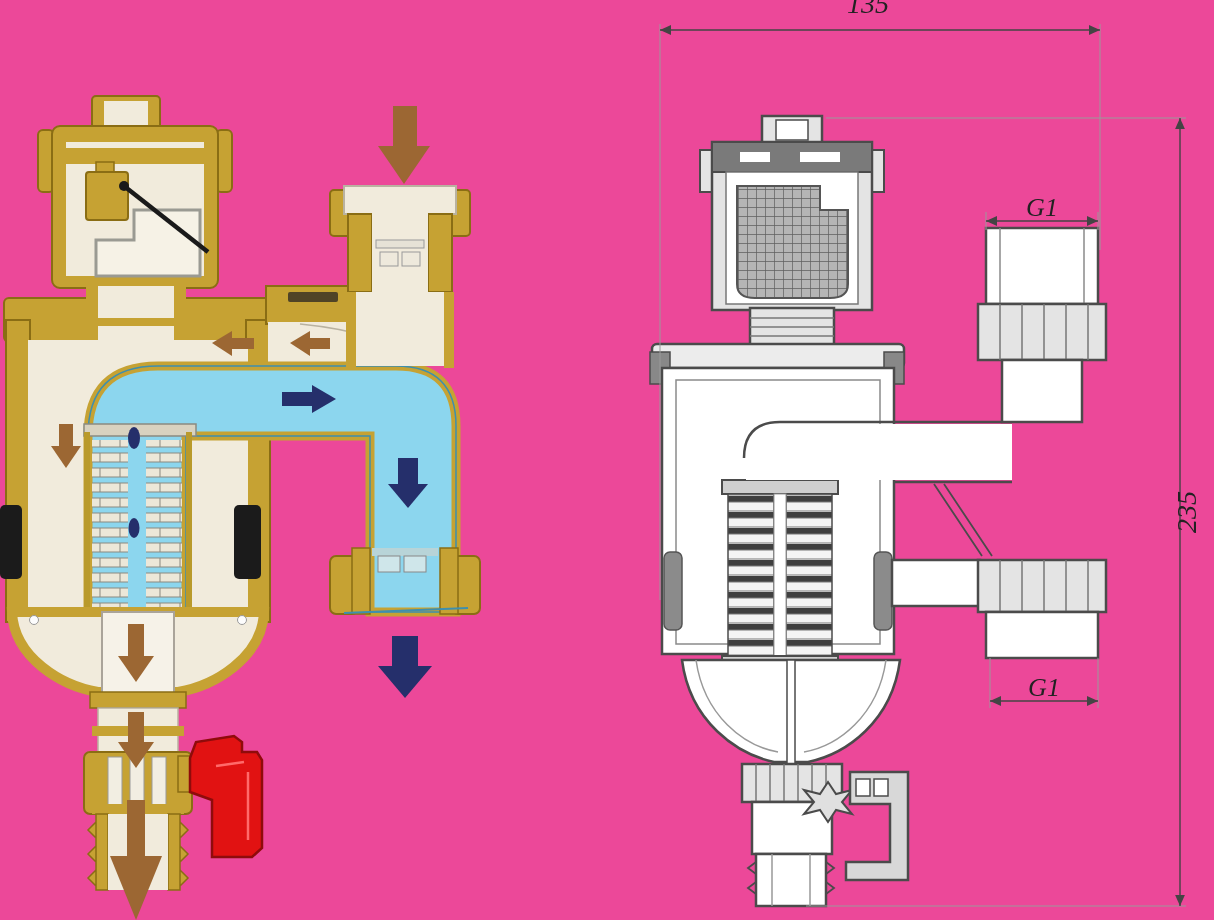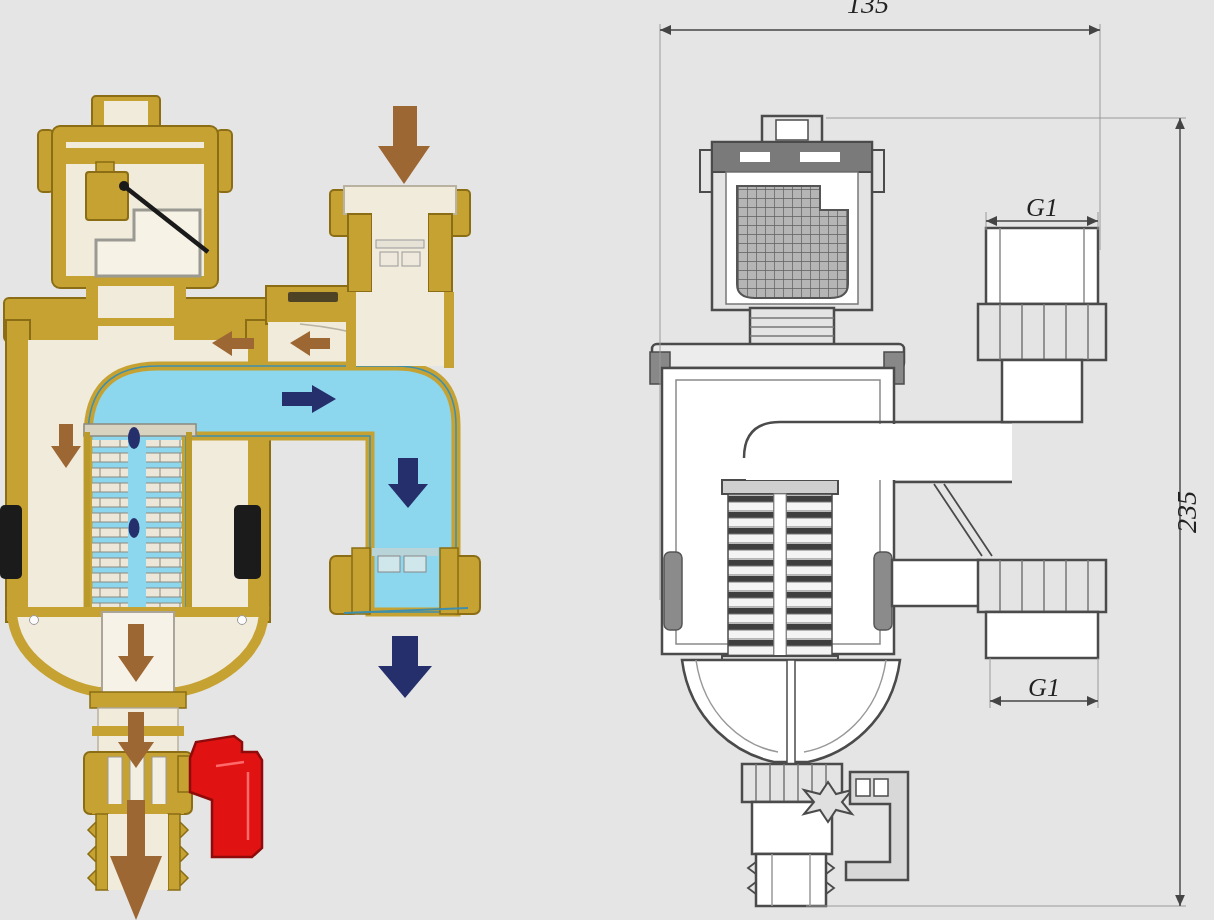--- a/index.html
+++ b/index.html
@@ -1,16 +1,16 @@
 <!DOCTYPE html>
 <html style="--brass: #c6a233; --brass_edge: #8a6d14; --brass_light: #e8cf6a; --cream: #f1ebdc; --cream_edge: #b9b2a0; --water: #8cd6ee; --water_edge: #3e8fae; --navy: #252f6b; --brown: #9c6733; --red: #e11212; --red_edge: #8f0b0b; --magnet: #1b1b1b; --line: #4b4b4b; --line_soft: #9a9a9a; --metal_fill: #e4e4e4; --dim: #444444;"><head>
 <meta charset="utf-8">
 <style>
   html,body{margin:0;padding:0;background:#ffffff;}
-  .canvas{position:relative;width:1214px;height:920px;background:#e5e5e5;overflow:hidden;
+  .canvas{position:relative;width:1214px;height:920px;background:#ec4899;overflow:hidden;
           font-family:"Liberation Serif", serif;text-decoration:underline;}
   svg{display:block;}
   text.dim{font-family:"Liberation Serif", serif;font-style:italic;fill:#222;}
 </style>
 </head>
 <body>
 
 <div class="canvas">
 <svg width="1214" height="922" viewBox="0 0 1214 922" xmlns="http://www.w3.org/2000/svg">
   <defs>

